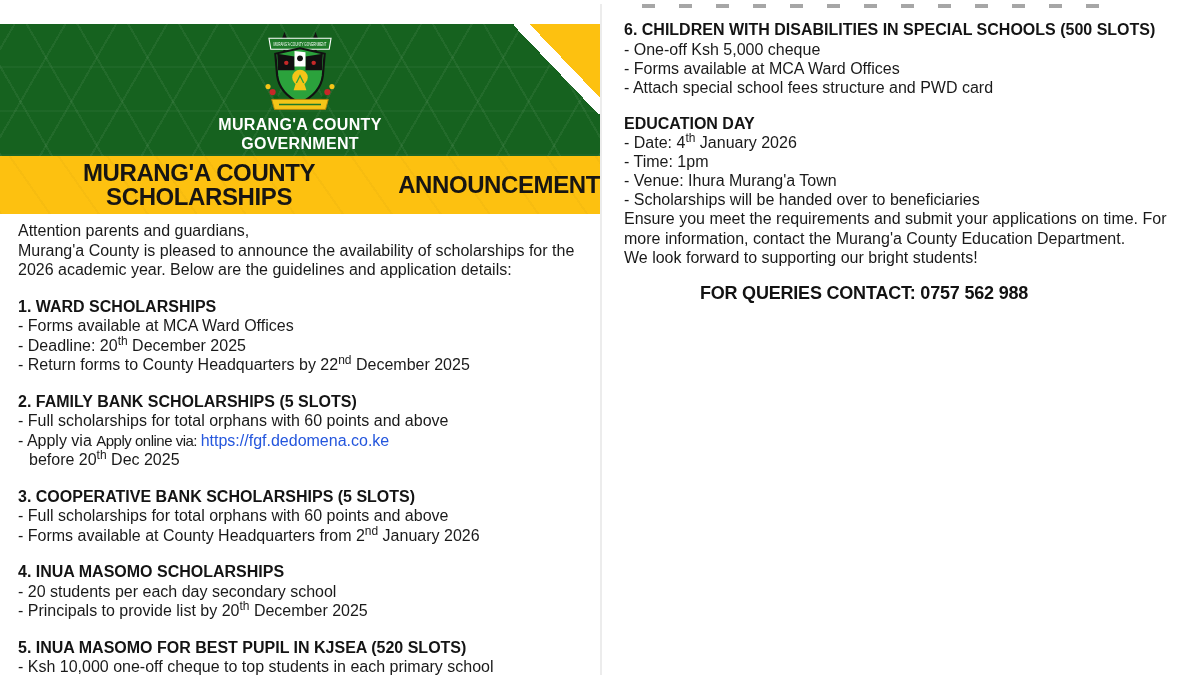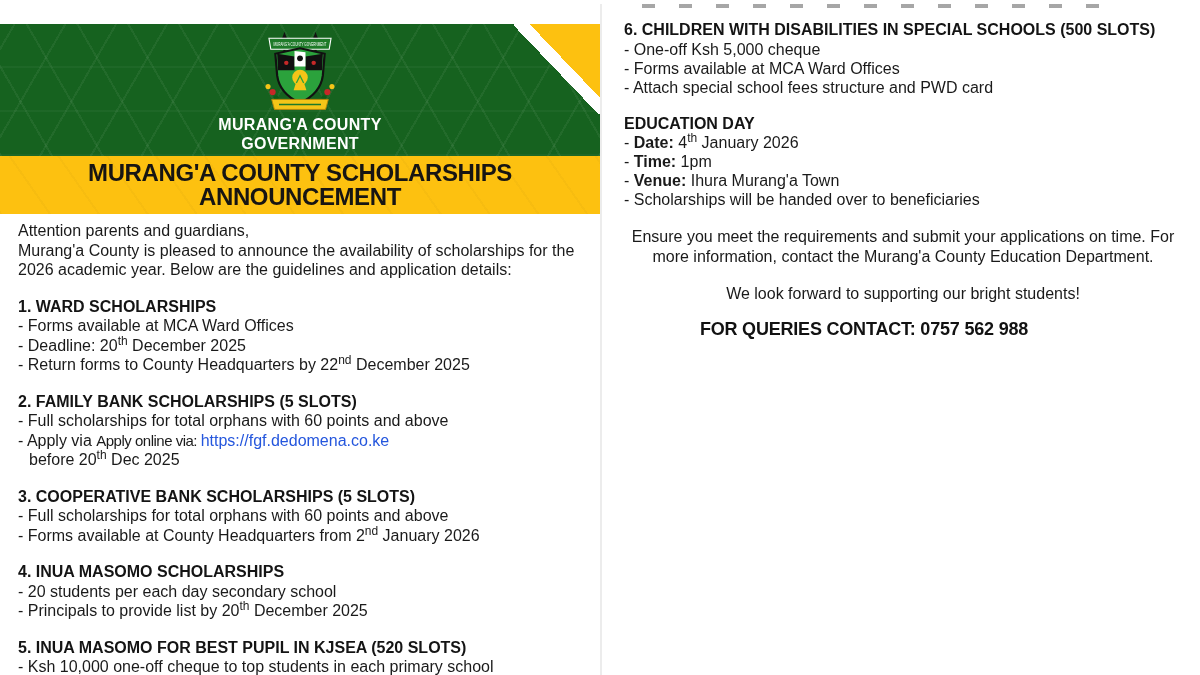--- a/index.html
+++ b/index.html
@@ -21,44 +21,44 @@
   }
   .corner-ribbon {
     position:absolute; top:0; right:0; width:86px; height:90px;
     background:linear-gradient(to bottom left, var(--yellow,#fdc110) 0 41%, #ffffff 41% 51%, rgba(0,0,0,0) 51%);
   }
   .crest { margin-top:6px; }
   .org-name { text-align:center; color:#ffffff; font-weight:700; font-size:16px; line-height:17px; letter-spacing:.3px; margin-top:2px; }
 
   .yellow-banner {
     width:600px; height:58px; background:var(--yellow,#fdc110);
-    display:flex; flex-direction:column; justify-content:center; align-items:center;
+    display:flex; flex-direction:row; justify-content:center; align-items:center;
     background-image:repeating-linear-gradient(55deg, rgba(0,0,0,.025) 0 2px, rgba(0,0,0,0) 2px 40px);
   }
   .banner-title { color:#171513; font-weight:800; font-size:24px; line-height:24px; letter-spacing:-0.4px; text-align:center; }
 
   .body-left { padding:7px 20px 0 18px; font-size:16px; line-height:19.5px; }
   .intro p { margin:0; }
   .section { margin-top:17px; }
   .section h3 { font-size:16px; line-height:19.5px; font-weight:700; color:#141414; }
   .line { padding-left:11px; text-indent:-11px; }
-  .line b { font-weight:700; }
+  .line b { font-weight:400; }
   sup { font-size:12px; line-height:0; vertical-align:6px; }
   a.lnk { color:var(--link,#2456dd); text-decoration:none; }
   .narrow { font-size:15px; letter-spacing:-0.5px; }
 
   
   .right-col { position:absolute; left:600px; top:4px; width:600px; height:675px; background:#fff; border-left:2px solid #ececec; }
   .top-frag {
     height:4px; margin:0 0 6px 40px; width:460px; opacity:.45;
     background:repeating-linear-gradient(90deg,#3a3a3a 0 13px, rgba(0,0,0,0) 13px 37px);
   }
   .body-right { padding:6px 18px 0 22px; font-size:16px; line-height:19px; }
   .body-right .section:first-child { margin-top:0; }
-  .closing { margin-top:18px; line-height:19.5px;text-align:center; }
+  .closing { line-height:19.5px; }
   .queries { margin-top:16px; padding-right:78px; text-align:center; font-weight:800; font-size:18px; letter-spacing:-0.2px; color:#121212; }
 
   .green-footer {
     position:absolute; left:3px; right:0; top:310px; bottom:0;
     background:var(--footer-green,#135c1e);
     border-top:3px solid #e9c512;
     text-align:center;
   }
   .footer-slogan { margin-top:13px; font-size:15px; font-weight:700; letter-spacing:.6px; color:#ffffff; }
   .footer-slogan .pipes { color:#e9c512; font-weight:700; }

